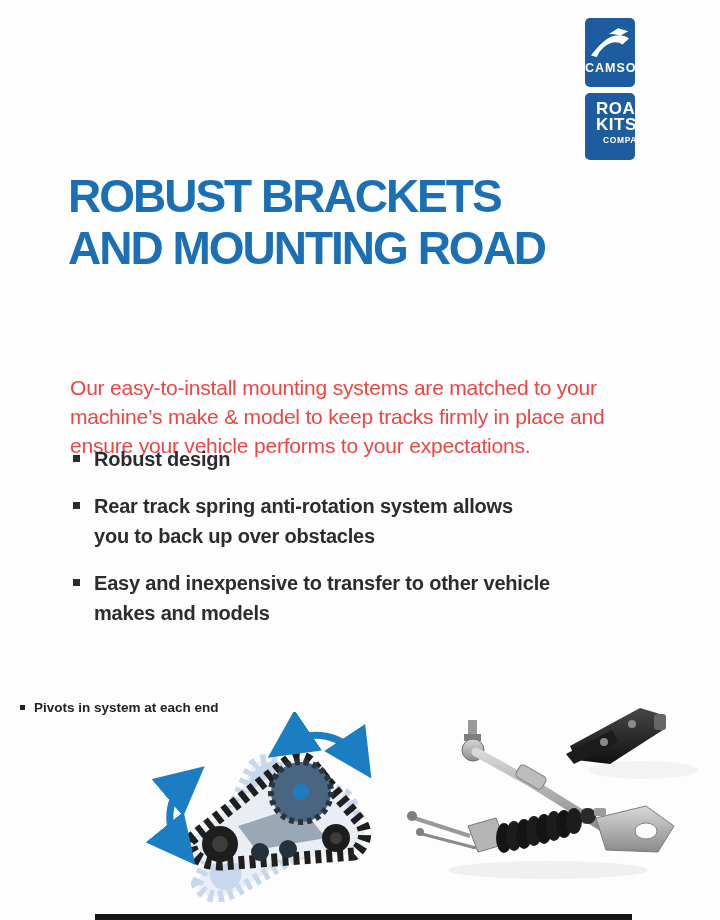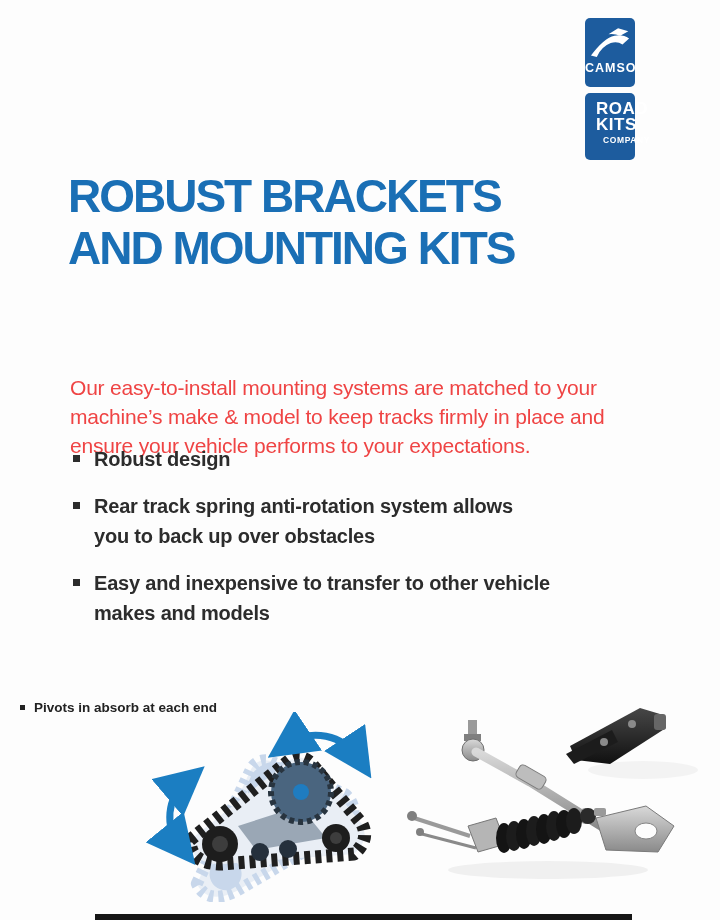--- a/index.html
+++ b/index.html
@@ -80,38 +80,38 @@
   </div>
 
   <div class="logo-box roadfree-box">
     <div class="rf-line">ROAD</div>
     <div class="rf-line">KITS</div>
     <div class="rf-company">COMPANY</div>
   </div>
 
   <div class="heading">
     <div>ROBUST BRACKETS</div>
-    <div>AND MOUNTING KITS</div>
+    <div>AND MOUNTING ROAD</div>
   </div>
 
   <p class="intro">Our easy-to-install mounting systems are matched to your
 machine’s make &amp; model to keep tracks firmly in place and
 ensure your vehicle performs to your expectations.</p>
 
   <ul class="bullets">
     <li><span class="marker"></span><span>Robust design</span></li>
     <li><span class="marker"></span></li>
     <li><span class="marker"></span><span>Rear track spring anti-rotation system allows
 you to back up over obstacles</span></li>
     <li><span class="marker"></span><span>Easy and inexpensive to transfer to other vehicle
 makes and models</span></li>
   </ul>
 
   <div class="caption">
-    <span class="marker"></span><span>Pivots in absorb at each end</span>
+    <span class="marker"></span><span>Pivots in system at each end</span>
   </div>
 
   <svg class="art-track" width="272" height="190" viewBox="0 0 272 190">
     <defs>
       <marker id="ah" markerWidth="7" markerHeight="7" refX="3.5" refY="3.5" orient="auto-start-reverse">
         <path d="M0,0 L7,3.5 L0,7 Z" fill="#1b7ec2"></path>
       </marker>
     </defs>
 
     <g transform="rotate(-26 150 135)" opacity="0.55">

